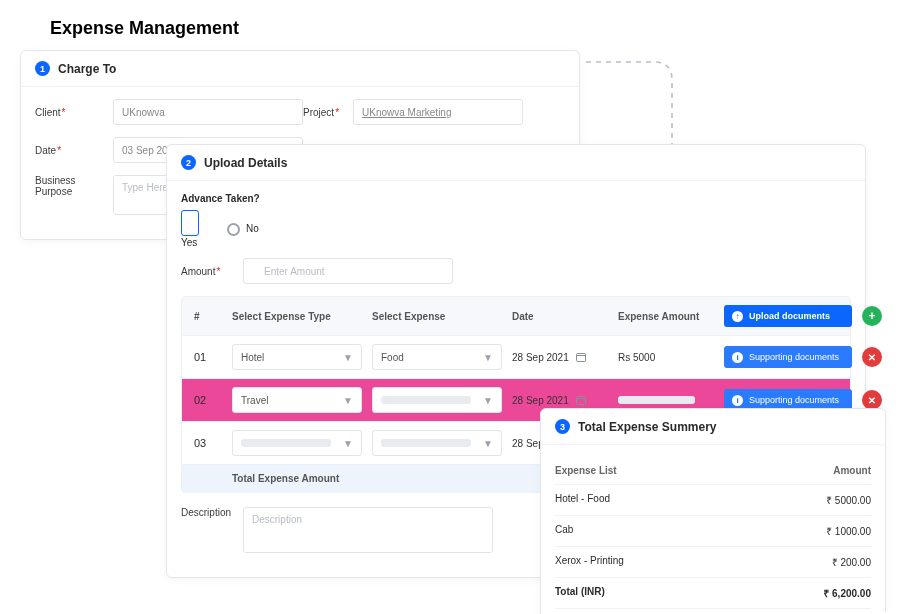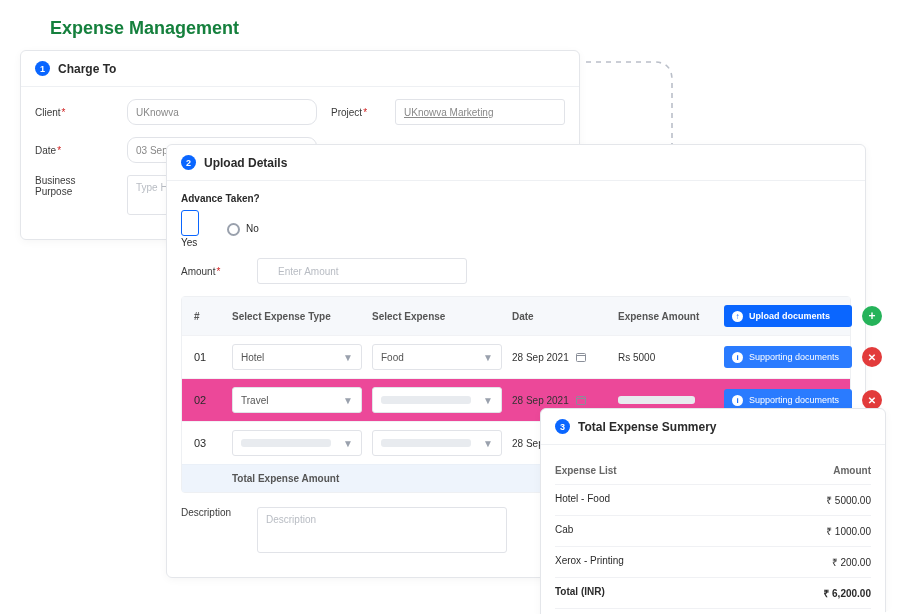--- a/index.html
+++ b/index.html
@@ -10,21 +10,21 @@
     height: 614px;
     position: relative;
     overflow: hidden;
     border-radius: 24px;
   }
   .page-title {
     position: absolute;
     top: 18px; left: 50px;
     font-size: 18px;
     font-weight: 700;
-    color: #15803d;
+    color: #000000;
   }
   .card {
     position: absolute;
     background: #fff;
     border: 1px solid #e4e6ea;
     border-radius: 6px;
     box-shadow: 0 2px 8px rgba(0,0,0,.04);
     font-size: 11px;
     color: #2a2a2a;
   }
@@ -42,36 +42,36 @@
     border-radius: 50%;
     background: #0a66ff;
     color: #fff;
     font-size: 9px;
     font-weight: 700;
     display: flex;
     align-items: center;
     justify-content: center;
   }
   .card-body { padding: 12px 14px; }
-  .field-row { display: flex; align-items: center; margin-bottom: 12px; gap: 14px; }
+  .field-row { display: flex; align-items: center; margin-bottom: 12px; }
   .lbl { width: 78px; font-size: 10px; color: #3a3a3a; }
   .req::after { content: "*"; color: #d02222; margin-left: 1px; }
   .inp {
     border: 1px solid #e1e3e8;
     border-radius: 3px;
     height: 26px;
     padding: 0 8px;
     font-size: 10px;
     color: #888;
     background: #fff;
     display: flex;
     align-items: center;
     position: relative;
   }
-  .inp.wide { width: 190px; border-radius: 9px; }
+  .inp.wide { width: 190px; }
   .inp.med { width: 170px; text-decoration: underline; }
   .inp input {
     border: none; outline: none; width: 100%; font-size: 10px; background: transparent; color: #333;
   }
   .inp input::placeholder { color: #b8bcc3; }
   .cal-ic {
     position: absolute; right: 6px; top: 50%; transform: translateY(-50%);
     width: 12px; height: 12px; color: #8a8f99;
   }
   .ta {

